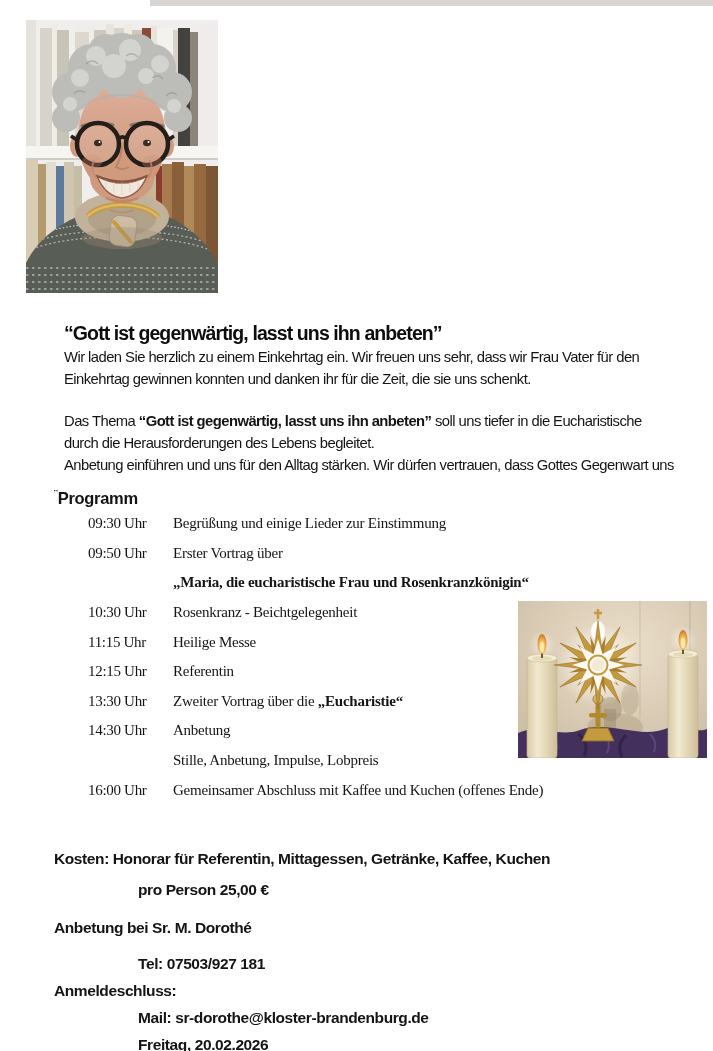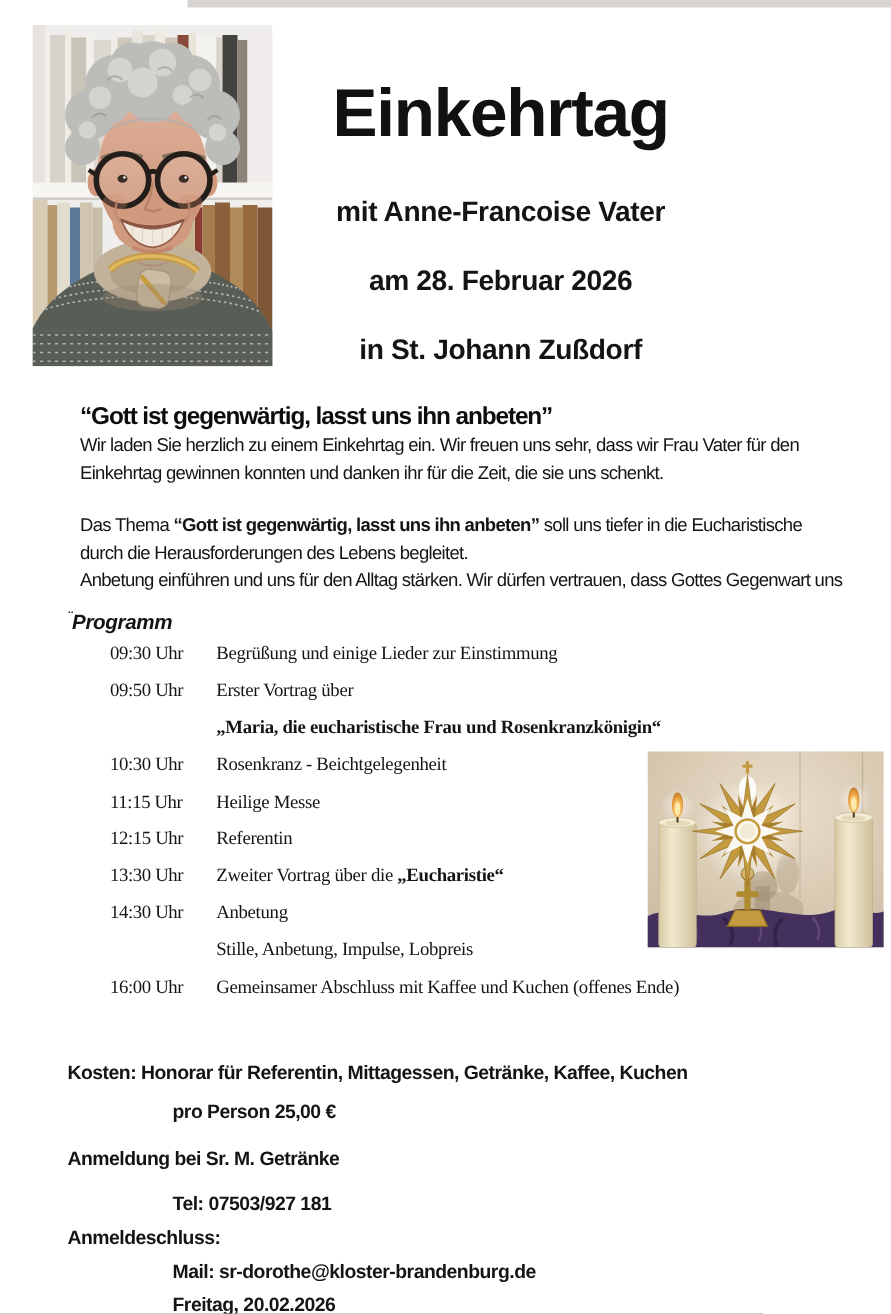--- a/index.html
+++ b/index.html
@@ -14,21 +14,21 @@
   .header{position:absolute; left:88px; top:58px; width:625px; text-align:center;}
   .header h1{margin:0; font-size:54px; line-height:66px; font-weight:700; letter-spacing:-1px; color:#111;}
   .sub{font-size:22.5px; font-weight:700; line-height:28px; letter-spacing:-0.3px;}
   .sub1{margin-top:32px;} .sub2{margin-top:27px;} .sub3{margin-top:27px;}
   .intro{position:absolute; left:64px; top:320px; width:640px;}
   .quote-heading{font-size:19.5px; font-weight:700; letter-spacing:-0.9px; line-height:26px; color:#0d0d0d;}
   .para{margin-top:1px;}
   .para .line{font-size:14.8px; letter-spacing:-0.55px; line-height:21.7px; white-space:nowrap;}
   .para2{margin-top:21px;}
   .b{font-weight:700;}
-  .prog-heading{position:absolute; left:54px; top:488px; font-size:16.5px; font-weight:700; letter-spacing:-0.3px;font-style:italic;}
+  .prog-heading{position:absolute; left:54px; top:488px; font-size:16.5px; font-weight:700; letter-spacing:-0.3px;}
   .prog-heading .mark{font-size:11px; vertical-align:6px; letter-spacing:0;}
   .prog-rows{position:absolute; left:54px; top:514px; width:640px;}
   .prog-row{height:29.65px; padding-left:34px; white-space:nowrap;font-family:Liberation Serif, serif;}
   .prog-time{display:inline-block; width:85px; font-size:15px; letter-spacing:-0.3px;}
   .prog-desc{font-size:15px; letter-spacing:-0.25px;}
   .monstrance{position:absolute; left:518px; top:601px; width:189px; height:157px;}
   .monstrance svg{display:block;}
   .footer{position:absolute; left:54px; top:816px; width:648px;margin-top:32px;}
   .footer .line{font-size:15.5px; font-weight:700; letter-spacing:-0.4px; line-height:21px; white-space:nowrap;}
   .footer .line.indent{padding-left:84px;}
@@ -188,26 +188,20 @@
           <path d="M96,163 V175"></path>
           <path d="M104,162 V173"></path>
           <path d="M112,160 V170"></path>
       </g>
       <path d="M71,156 Q96,167 121,156" stroke="#8a5240" stroke-width="2" fill="none"></path>
       <path d="M80,178 Q96,185 112,178" stroke="#c07f68" stroke-width="3" fill="none" opacity="0.75"></path>
       <path d="M84,190 Q96,195 108,190" stroke="#b3785e" stroke-width="1.5" fill="none" opacity="0.5"></path>
     </svg>
   </div>
 
-  <div class="header">
-    <h1>Einkehrtag</h1>
-    <div class="sub sub1">mit Anne-Francoise Vater</div>
-    <div class="sub sub2">am 28. Februar 2026</div>
-    <div class="sub sub3">in St. Johann Zußdorf</div>
-  </div>
 
   <div class="intro">
     <div class="quote-heading">“Gott ist gegenwärtig, lasst uns ihn anbeten”</div>
     <div class="para">
         <div class="line"><span>Wir laden Sie herzlich zu einem Einkehrtag ein. Wir freuen uns sehr, dass wir Frau Vater für den</span></div>
         <div class="line"><span>Einkehrtag gewinnen konnten und danken ihr für die Zeit, die sie uns schenkt.</span></div>
       </div>
     <div class="para para2">
         <div class="line"><span>Das Thema </span><span class="b">“Gott ist gegenwärtig, lasst uns ihn anbeten”</span><span> soll uns tiefer in die Eucharistische</span></div>
         <div class="line"><span>durch die Herausforderungen des Lebens begleitet.</span></div>
@@ -341,20 +335,20 @@
           <circle cx="0" cy="0" r="9.5" fill="#fcf7e8" stroke="#c49a3e" stroke-width="2"></circle>
           <circle cx="0" cy="0" r="6" fill="#efe6cf" opacity="0.8"></circle>
         </g>
       </g>
     </svg>
   </div>
 
   <div class="footer">
       <div class="line"><span>Kosten: Honorar für Referentin, Mittagessen, Getränke, Kaffee, Kuchen</span></div>
       <div class="line indent"><span>pro Person 25,00 €</span></div>
-      <div class="line"><span>Anmeldung bei Sr. M. Getränke</span></div>
+      <div class="line"><span>Anbetung bei Sr. M. Dorothé</span></div>
       <div class="line indent"><span>Tel: 07503/927 181</span></div>
       <div class="line"><span>Anmeldeschluss:</span></div>
       <div class="line indent"><span>Mail: sr-dorothe@kloster-brandenburg.de</span></div>
       <div class="line indent"><span>Freitag, 20.02.2026</span></div>
     </div>
 
 </div>
 
 </body></html>

